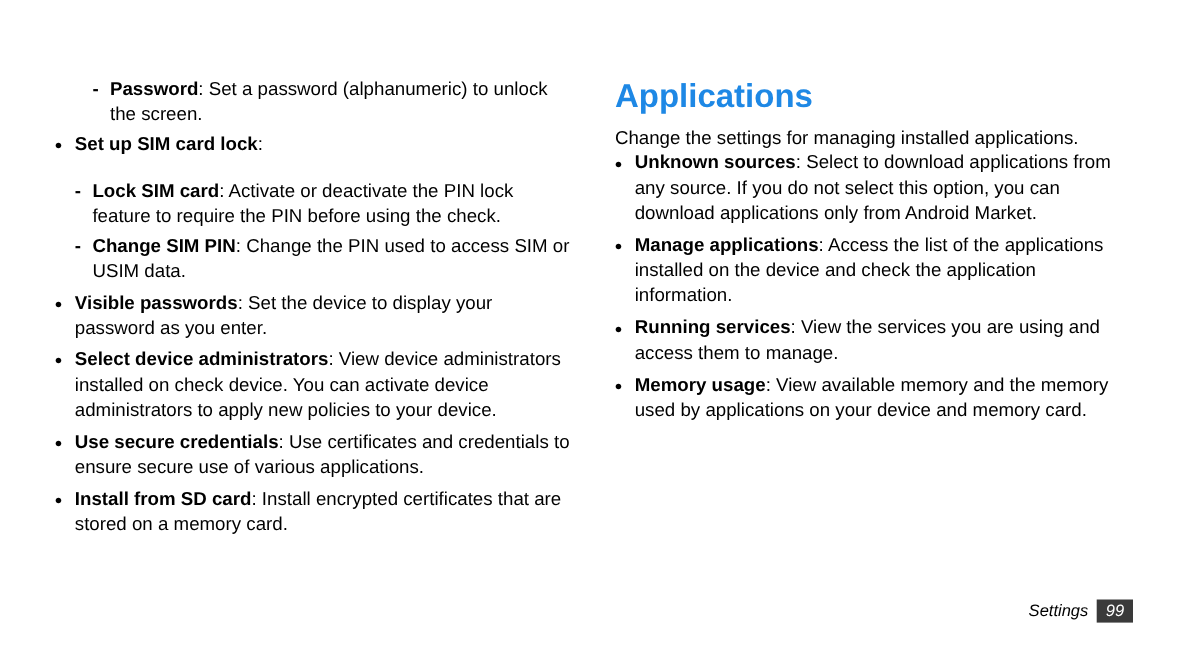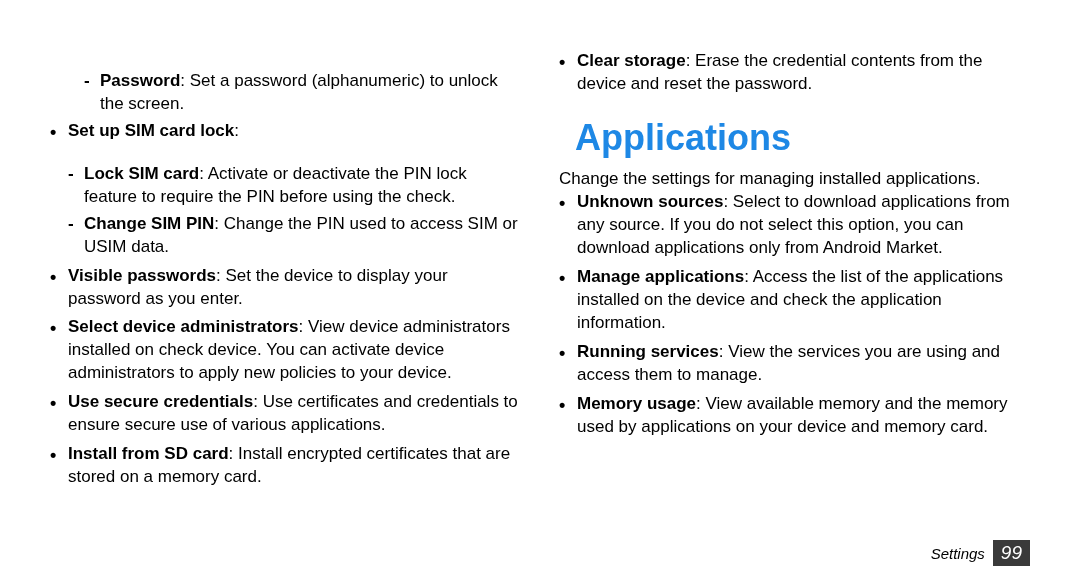--- a/index.html
+++ b/index.html
@@ -44,41 +44,41 @@
     font-weight: bold;
   }
   .bullet-lvl2 > li {
     position: relative;
     padding-left: 16px;
     margin-bottom: 4px;
   }
   .lead { font-weight: 700; }
   .section-title {
     color: #1e88e5;
-    font-size: 36px;
+    font-size: 30px;
     font-weight: 700;
-    margin: 18px 0 6px 16px;
+    margin: 18px 0 6px 0;
   }
   .section-intro { margin-bottom: 6px; }
   .footer {
     position: absolute;
     bottom: 20px;
     right: 50px;
     font-size: 15px;
     display: flex;
     align-items: center;
     gap: 8px;
   }
   .footer .label { font-style: italic; }
   .footer .pg {
     background: #3a3a3a;
     color: #fff;
     padding: 2px 8px;
     font-style: italic;
-    font-size: 19px;
+    font-size: 15px;
   }
   .initial-sub {
     
   }
 </style>
 </head>
 <body>
 
 <div class="page">
 
@@ -110,23 +110,20 @@
         <span class="lead">Use secure credentials</span><span>: Use certificates and credentials to ensure secure use of various applications.</span>
       </li>
       <li>
         <span class="lead">Install from SD card</span><span>: Install encrypted certificates that are stored on a memory card.</span>
       </li>
     </ul>
   </div>
 
   <div class="col">
     <ul class="bullet-lvl1">
-      <li>
-        <span class="lead">Clear storage</span><span>: Erase the credential contents from the device and reset the password.</span>
-      </li>
     </ul>
 
     <h2 class="section-title">Applications</h2>
     <p class="section-intro">Change the settings for managing installed applications.</p>
 
     <ul class="bullet-lvl1">
       <li>
         <span class="lead">Unknown sources</span><span>: Select to download applications from any source. If you do not select this option, you can download applications only from Android Market.</span>
       </li>
       <li>

